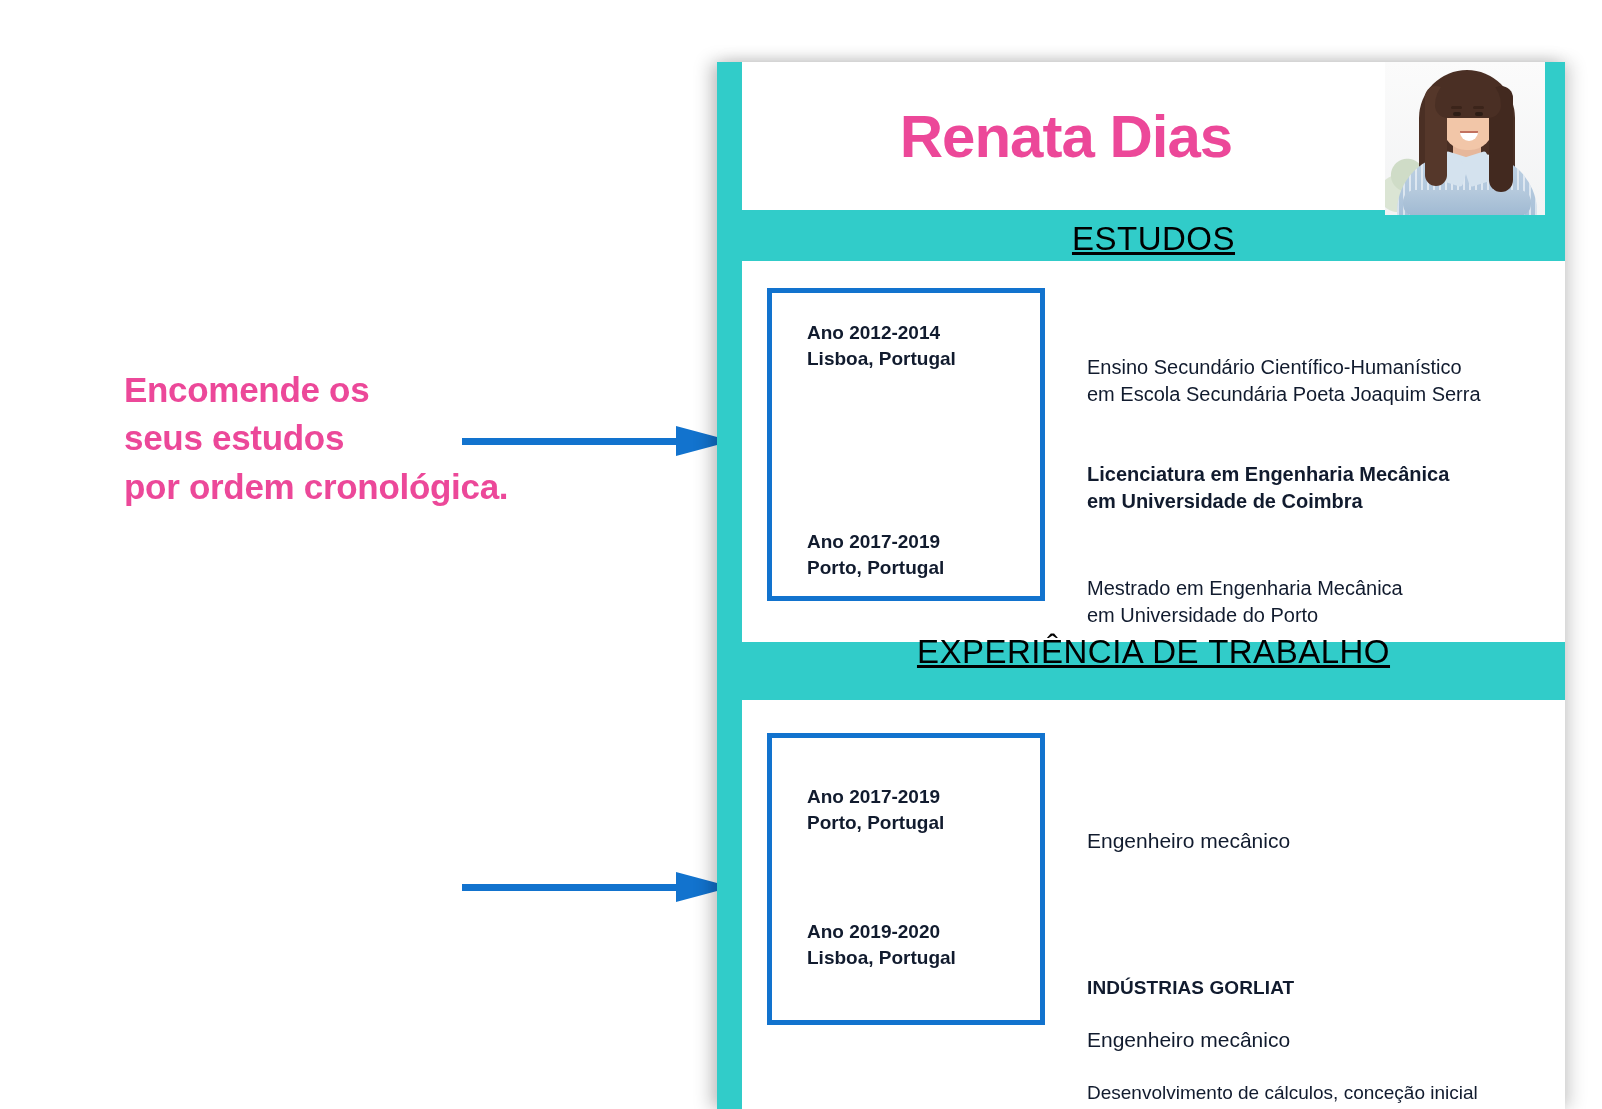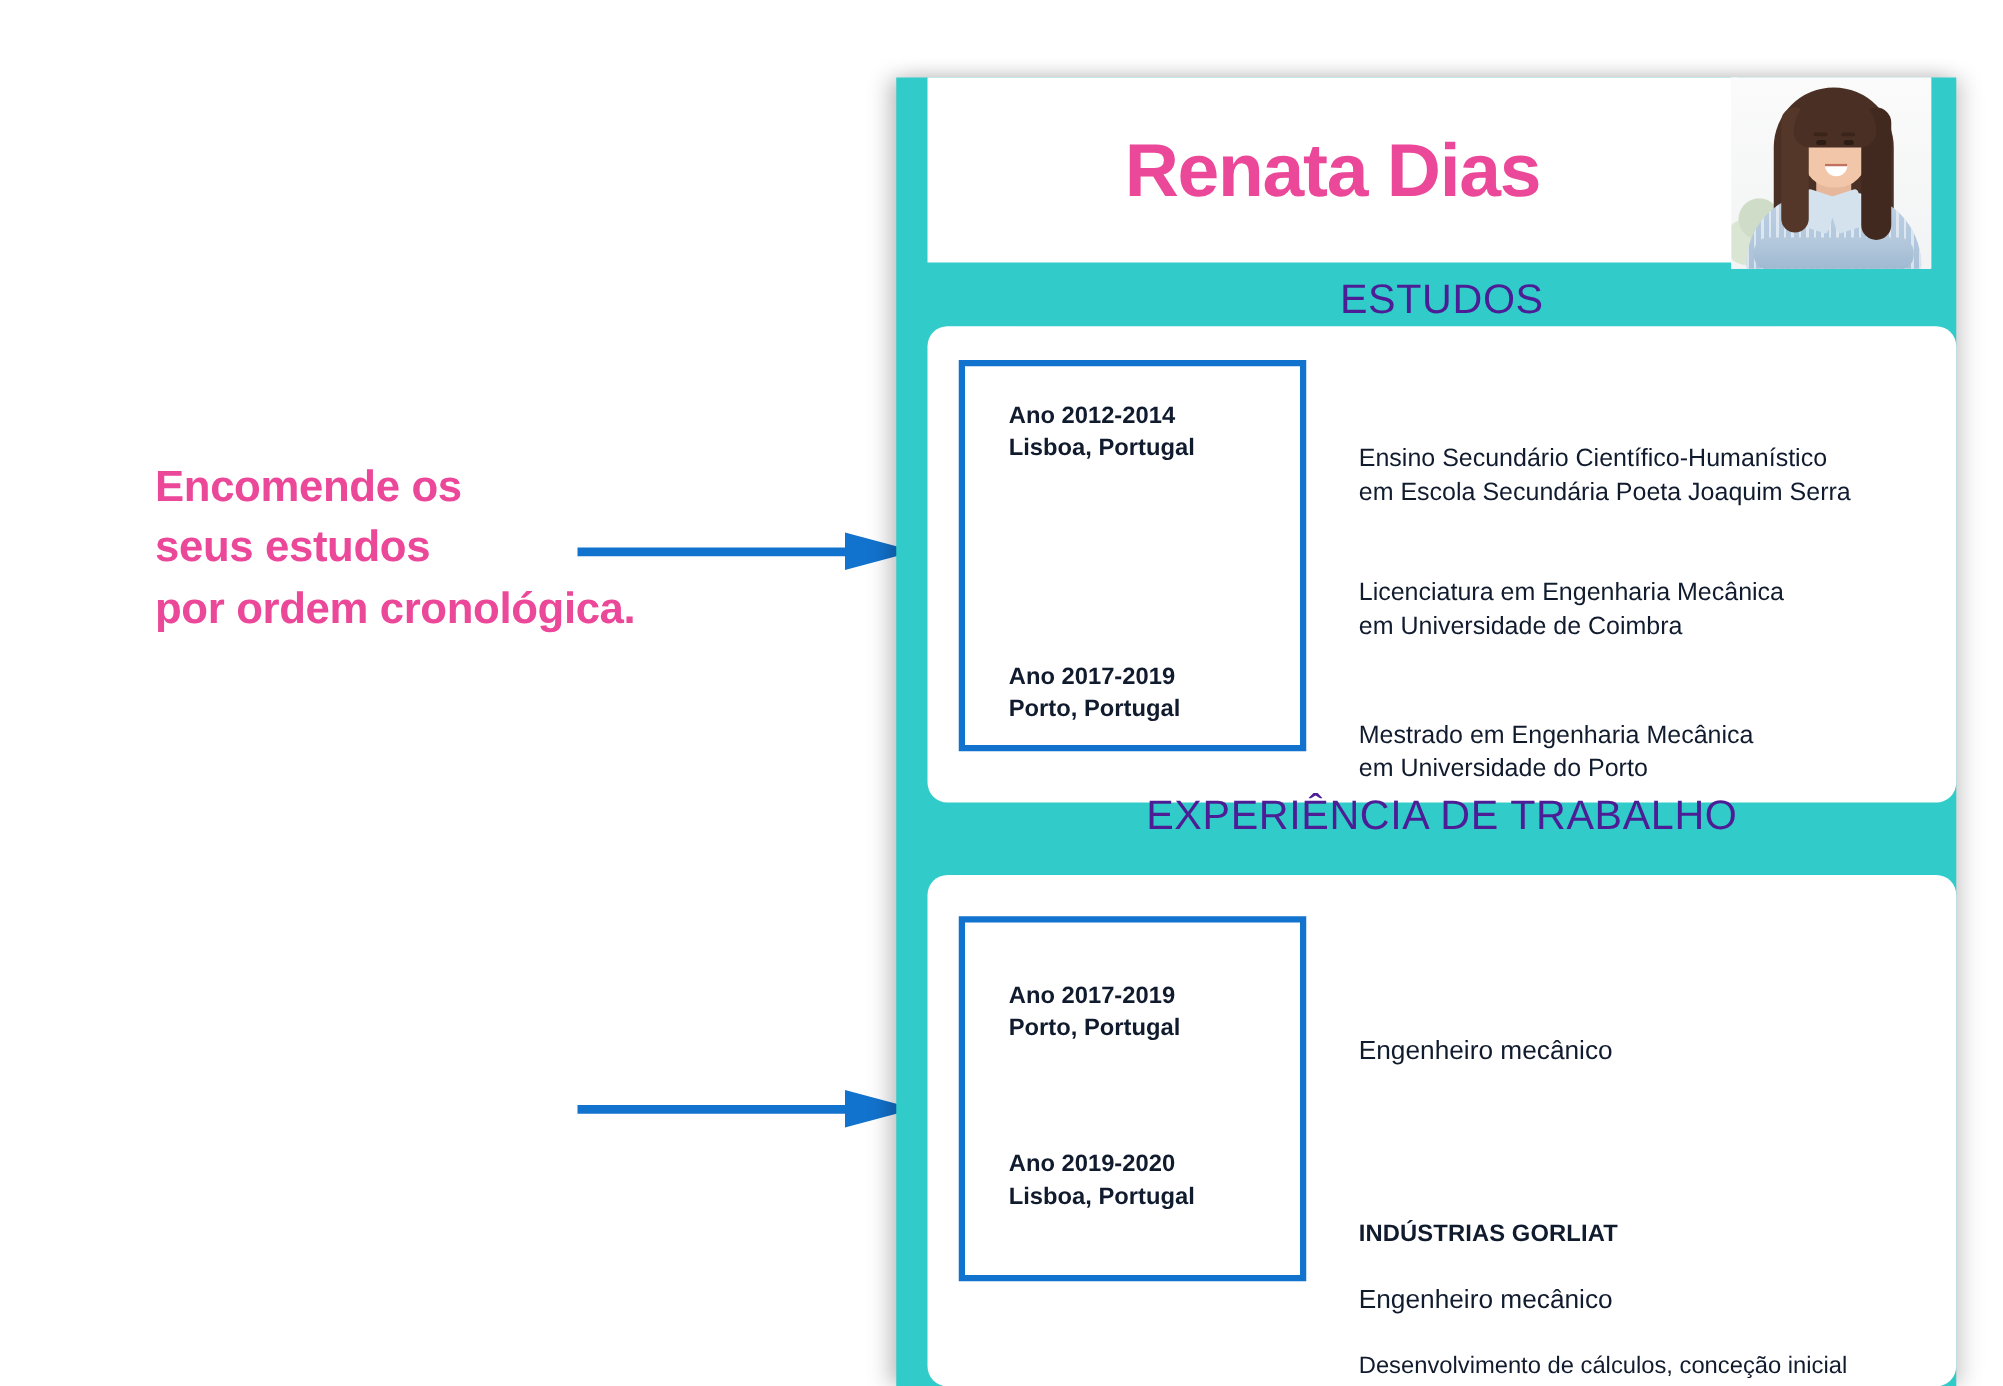--- a/index.html
+++ b/index.html
@@ -169,38 +169,38 @@
     position: absolute; left: 18px; top: 128px; width: 128px; height: 26px;
     background: linear-gradient(180deg,#b6cadd 0%, #9fb9d2 100%);
     border-radius: 12px;
   }
 
   
   .section-band {
     position: absolute;
     left: 25px;
     width: 823px;
-    color: #4c1d95;
+    color: #000000;
     font-size: 33px;
     text-align: right;
     letter-spacing: 0.5px;
     display: flex;
     align-items: center;
     justify-content: center;
+    text-decoration: underline;
   }
   #band-estudos { top: 154px; height: 45px; }
   #band-experiencia { top: 556px; height: 68px; }
 
   
   .content-area {
     position: absolute;
     left: 25px;
     width: 823px;
     background: #ffffff;
-    border-radius: 16px;
   }
   #content-estudos { top: 199px; height: 381px; }
   #content-experiencia { top: 638px; height: 409px; }
 
   
   .date-box {
     position: absolute;
     border: 5px solid #1273CE;
     background: #ffffff;
     box-sizing: border-box;
@@ -294,21 +294,21 @@
 
       <div class="date-box" id="date-box-studies">
         <div class="date-entry" style="top:27px;">Ano 2012-2014
 Lisboa, Portugal</div>
         <div class="date-entry" style="top:236px;">Ano 2017-2019
 Porto, Portugal</div>
       </div>
 
       <div class="desc-entry" style="top:93px;">Ensino Secundário Científico-Humanístico
 em Escola Secundária Poeta Joaquim Serra</div>
-      <div class="desc-entry" style="top:200px;">Licenciatura em Engenharia Mecânica
+      <div class="desc-entry" style="top:200px;font-weight:bold;">Licenciatura em Engenharia Mecânica
 em Universidade de Coimbra</div>
       <div class="desc-entry" style="top:314px;">Mestrado em Engenharia Mecânica
 em Universidade do Porto</div>
     </div>
 
     <div class="section-band" id="band-experiencia">EXPERIÊNCIA DE TRABALHO</div>
 
     <div class="content-area" id="content-experiencia">
 
       <div class="date-box" id="date-box-experience">

